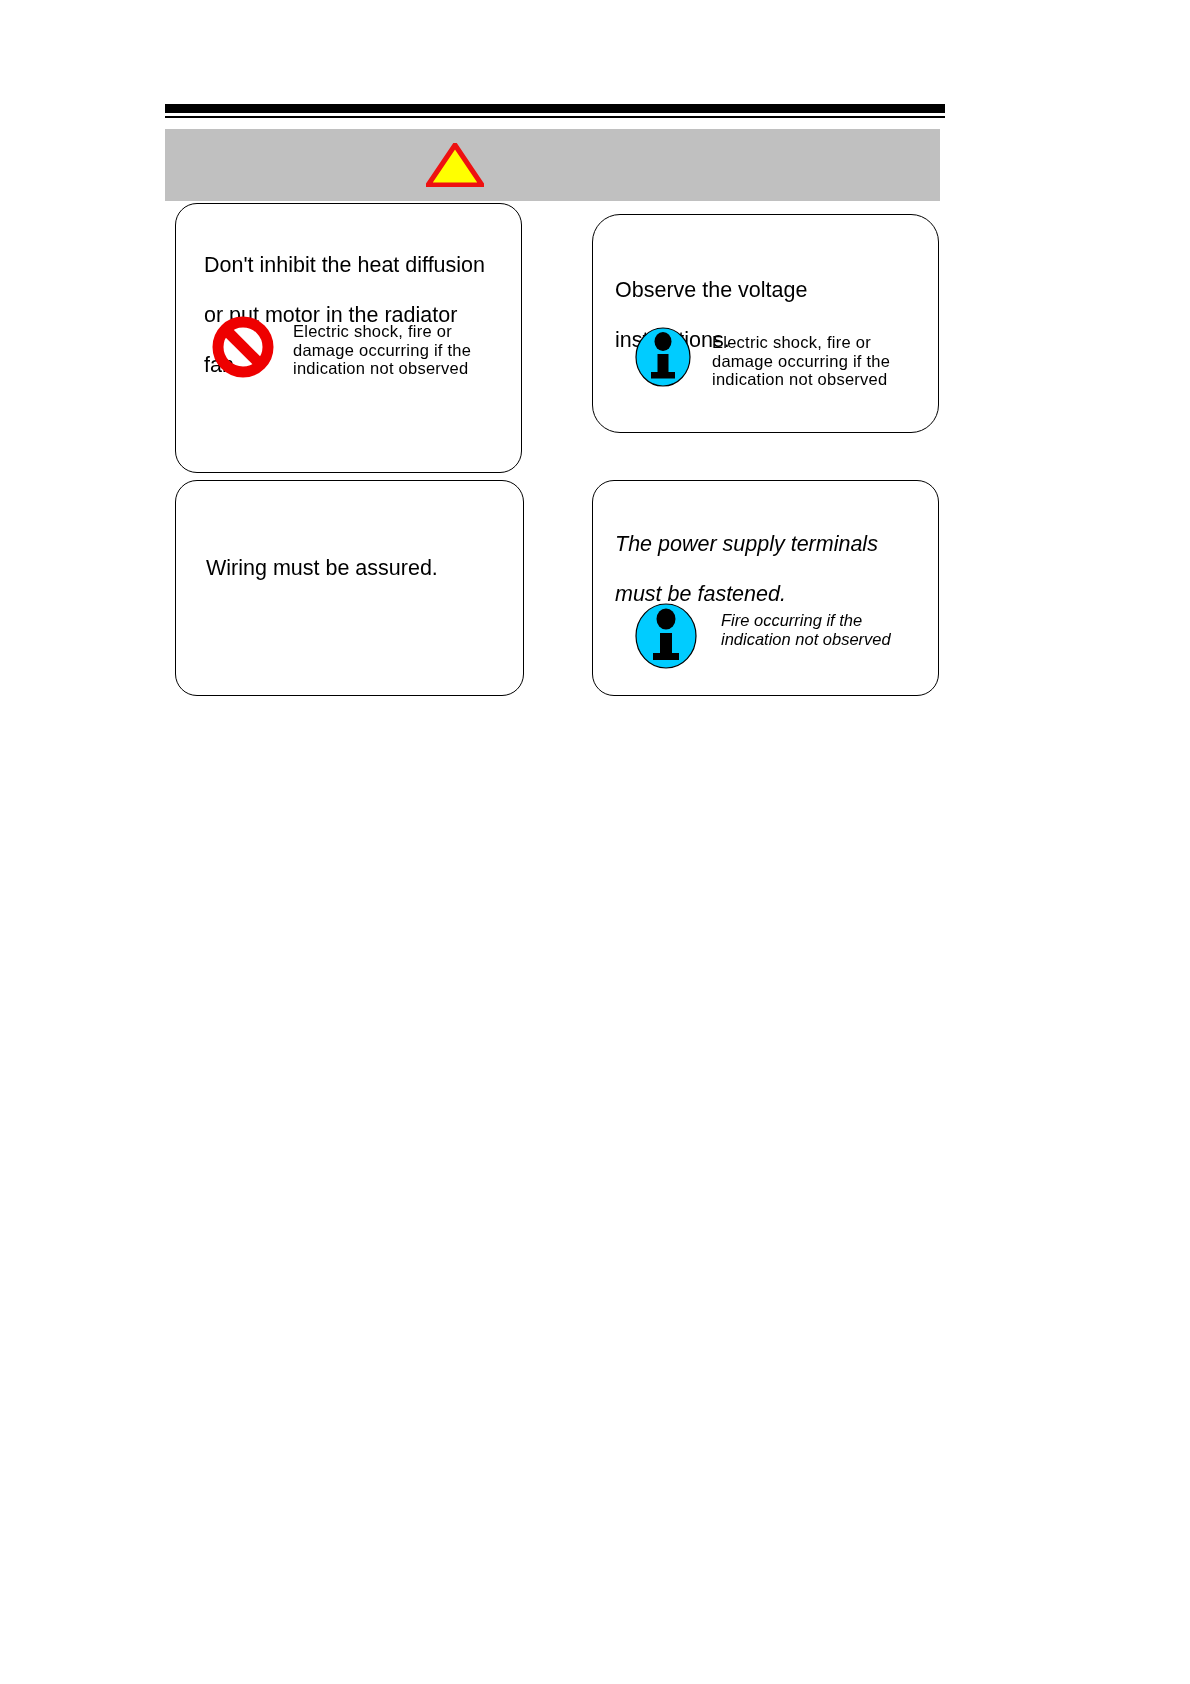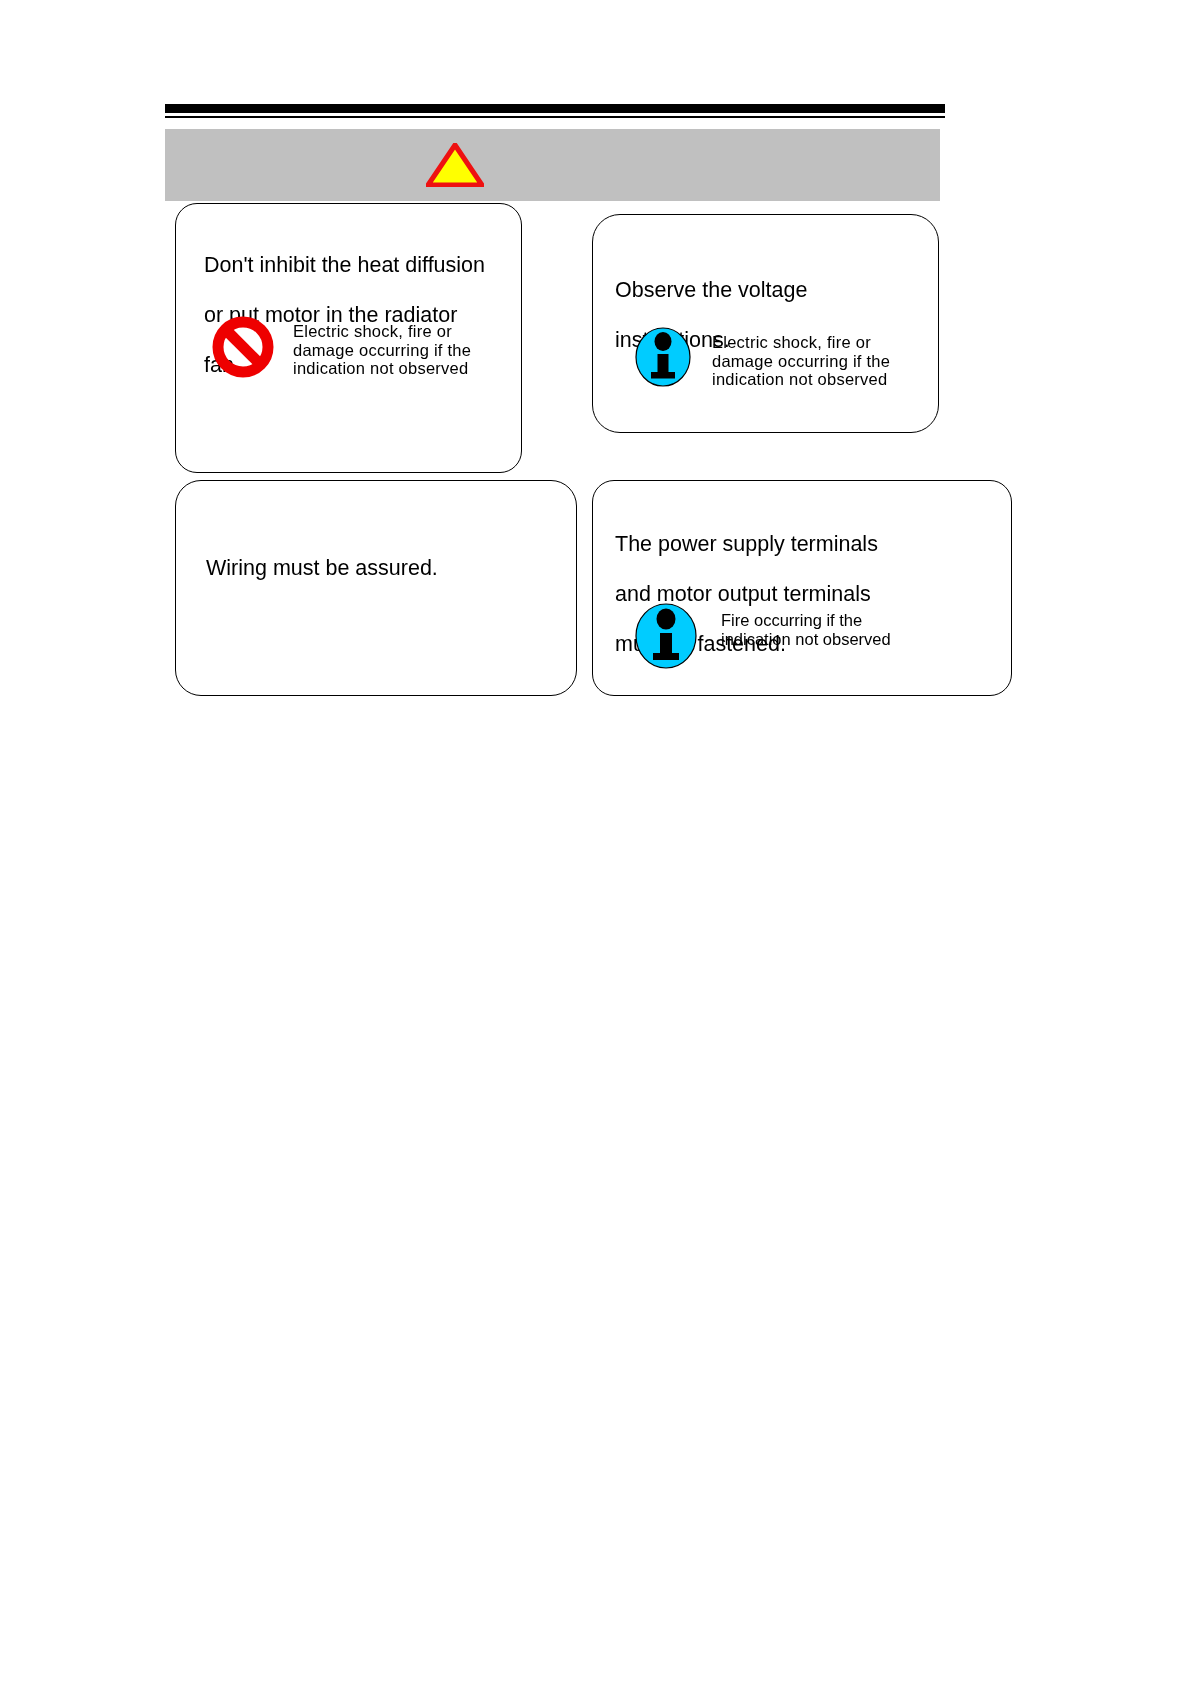--- a/index.html
+++ b/index.html
@@ -64,22 +64,22 @@
   
   .box {
     position: absolute;
     border: 1.6px solid #000000;
     border-radius: 22px;
     background: #ffffff;
     box-sizing: border-box;
   }
   #box-1 { left: 175px; top: 203px;  width: 347px; height: 270px; }
   #box-2 { left: 592px; top: 214px;  width: 347px; height: 219px; border-radius: 28px; }
-  #box-3 { left: 175px; top: 480px;  width: 402px; height: 216px; border-radius: 26px; }
-  #box-4 { left: 592px; top: 480px;  width: 420px; height: 216px; }
+  #box-3 { left: 175px; top: 480px;  width: 349px; height: 216px; }
+  #box-4 { left: 592px; top: 480px;  width: 347px; height: 216px; font-style: italic; }
 
   .box-title {
     position: absolute;
     font-size: 21.5px;
     line-height: 25px;
     color: #000000;
     white-space: pre-line;
   }
 
   #box-1 .box-title { left: 28px; top: 24px; width: 310px; }
@@ -180,21 +180,20 @@
 
 <div class="box" id="box-3">
   <div class="box-title">
     <span class="hl-norm">Wiring must be assured.</span>
   </div>
 </div>
 
 <div class="box" id="box-4">
   <div class="box-title">
     <span class="hl-wide wide2">The power supply terminals</span>
-    <span class="hl-wide wide2">and motor output terminals</span>
     <span class="hl-norm">must be fastened.</span>
   </div>
   <div class="conseq">
     <span class="icon-wrap">
       <svg class="icon-info-md" viewBox="0 0 62 66">
         <ellipse cx="31" cy="33" rx="30" ry="32" fill="#00ccff" stroke="#000000" stroke-width="1.2"></ellipse>
         <ellipse cx="31" cy="16" rx="9.5" ry="10.5" fill="#000000"></ellipse>
         <rect x="25" y="30" width="12" height="22" fill="#000000"></rect>
         <rect x="18" y="50" width="26" height="7" fill="#000000"></rect>
       </svg>

